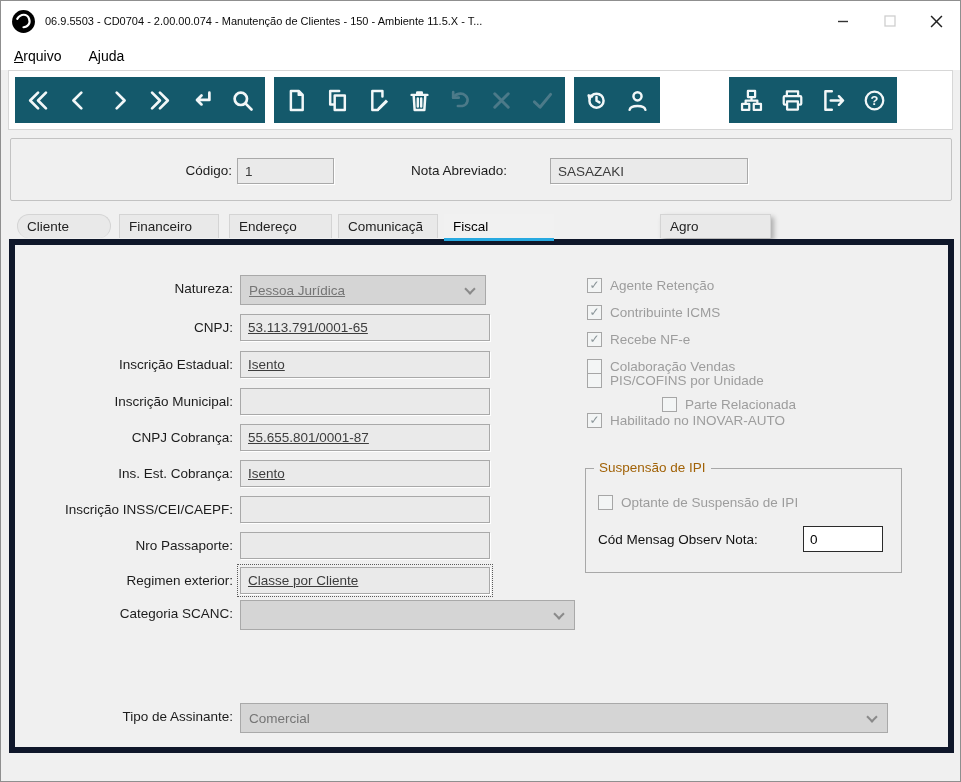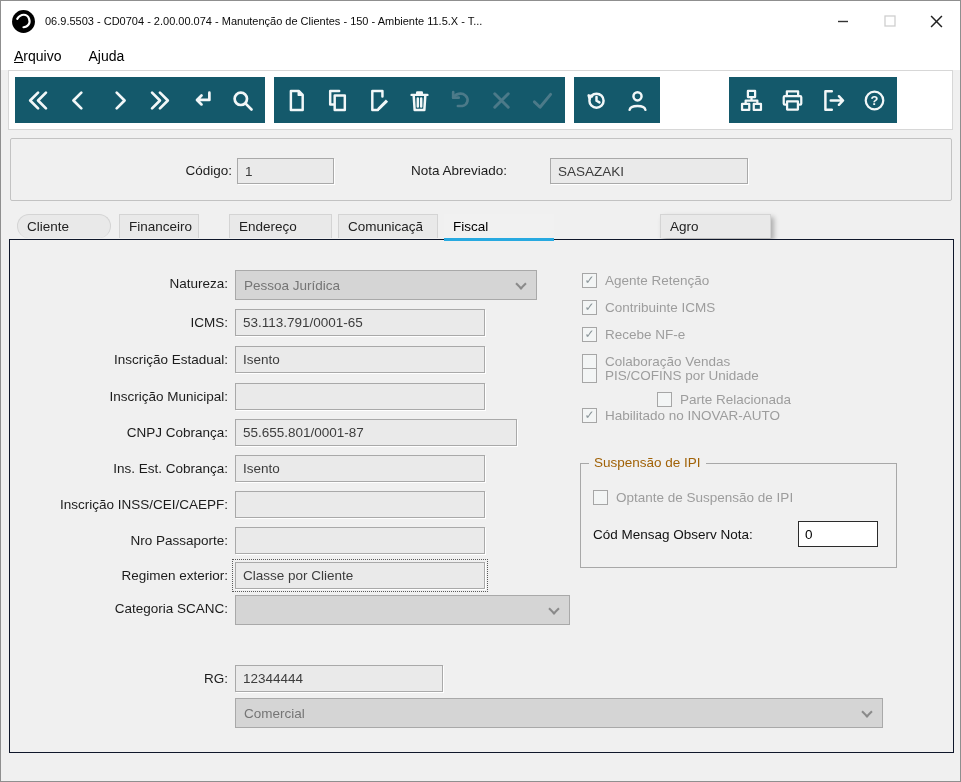--- a/index.html
+++ b/index.html
@@ -45,28 +45,28 @@
   .tabs { position:absolute; top:213px; left:0; right:0; height:27px; }
   .tab { position:absolute; top:0; height:24px; background:#e9e9e9;
          border:1px solid #d4d4d4; border-bottom:none; font-size:13.5px; color:#222;
          display:flex; align-items:center; padding-left:9px; white-space:nowrap; overflow:hidden; }
   .tab.active { background:#f1f1f1; border:none; border-bottom:3px solid #27a9e0;
                 height:27px; z-index:3; color:#000; }
   .tab.shadowed { box-shadow:3px 3px 5px rgba(0,0,0,0.28); }
 
   
   .panel { position:absolute; top:238px; left:8px; width:945px; height:514px;
-           background:#f0f0f0; border:1px solid #0f172a; }
+           background:#f0f0f0; border:6px solid #0f172a; }
   .frow { position:absolute; left:0; width:100%; height:30px; }
   .flabel { position:absolute; left:0; width:218px; text-align:right; top:6px;
             font-size:13.5px; color:#1c1c1c; white-space:nowrap; }
   .tfield { position:absolute; left:225px; top:0; height:27px; background:#eaeaea;
             border:1px solid #a9a9a9; box-shadow:1px 1px 0 #ffffff; font-size:13.5px;
             color:#3d3d3d; display:flex; align-items:center; padding:0 7px;
-            white-space:nowrap; overflow:hidden; }
+            white-space:nowrap; overflow:hidden;text-decoration:underline; }
   .combo { position:absolute; left:225px; top:0; height:30px; background:#d5d5d5;
            border:1px solid #a9a9a9; font-size:13.5px; color:#757575; display:flex;
            align-items:center; padding:0 28px 0 8px; white-space:nowrap; overflow:hidden; }
   .chev { position:absolute; right:11px; top:9px; width:8px; height:8px;
           border-right:2px solid #8a8a8a; border-bottom:2px solid #8a8a8a;
           transform:rotate(45deg); }
   .focusfield { outline:1px dotted #5a5a5a; outline-offset:2px; }
 
   
   .cb { position:absolute; left:572px; display:flex; align-items:center; gap:8px; }
@@ -253,39 +253,39 @@
         <span>1</span>
       </div>
     <div class="label" style="left:330px; width:166px; text-align:right; top:24px;">Nota Abreviado:</div>
     <div class="field" style="left:499px; top:19px; width:198px;margin-left:40px;">
         <span>SASAZAKI</span>
       </div>
   </div>
 
   <div class="tabs">
     <div class="tab" style="left:16px; width:94px;border-radius:12px;">Cliente</div>
-    <div class="tab" style="left:118px; width:80px;">Financeiro</div>
+    <div class="tab" style="left:118px; width:100px;">Financeiro</div>
     <div class="tab" style="left:228px; width:103px;">Endereço</div>
     <div class="tab" style="left:337px; width:100px;">Comunicaçã</div>
     <div class="tab active" style="left:443px; width:110px;">Fiscal</div>
     <div class="tab shadowed" style="left:659px; width:111px;">Agro</div>
   </div>
 
   <div class="panel">
 
     <div class="frow" style="top:30px;">
       <div class="flabel">Natureza:</div>
-      <div class="combo" style="width:302px;">
+      <div class="combo" style="width:246px;text-decoration:underline;">
         <span>Pessoa Jurídica</span>
         <span class="chev"></span>
       </div>
     </div>
 
     <div class="frow" style="top:69px;">
-      <div class="flabel">ICMS:</div>
+      <div class="flabel">CNPJ:</div>
       <div class="tfield" style="width:250px;">
           <span>53.113.791/0001-65</span>
         </div>
     </div>
 
     <div class="frow" style="top:106px;">
       <div class="flabel">Inscrição Estadual:</div>
       <div class="tfield" style="width:250px;">
           <span>Isento</span>
         </div>
@@ -293,21 +293,21 @@
 
     <div class="frow" style="top:143px;">
       <div class="flabel">Inscrição Municipal:</div>
       <div class="tfield" style="width:250px;">
           <span></span>
         </div>
     </div>
 
     <div class="frow" style="top:179px;">
       <div class="flabel">CNPJ Cobrança:</div>
-      <div class="tfield" style="width:282px;">
+      <div class="tfield" style="width:250px;">
           <span>55.655.801/0001-87</span>
         </div>
     </div>
 
     <div class="frow" style="top:215px;">
       <div class="flabel">Ins. Est. Cobrança:</div>
       <div class="tfield" style="width:250px;">
           <span>Isento</span>
         </div>
     </div>
@@ -334,28 +334,23 @@
     </div>
 
     <div class="frow" style="top:355px;text-decoration:underline;">
       <div class="flabel">Categoria SCANC:</div>
       <div class="combo" style="width:335px;">
         <span></span>
         <span class="chev"></span>
       </div>
     </div>
 
-    <div class="frow" style="top:425px;">
-      <div class="flabel">RG:</div>
-      <div class="tfield" style="width:208px;">
-          <span>12344444</span>
-        </div>
-    </div>
 
     <div class="frow" style="top:458px;">
+      <div class="flabel">Tipo de Assinante:</div>
       <div class="combo" style="width:648px;">
         <span>Comercial</span>
         <span class="chev"></span>
       </div>
     </div>
 
     <div class="cb" style="top:33px;">
       <span class="cbbox">
           <span class="tick">✓</span>
         </span>

